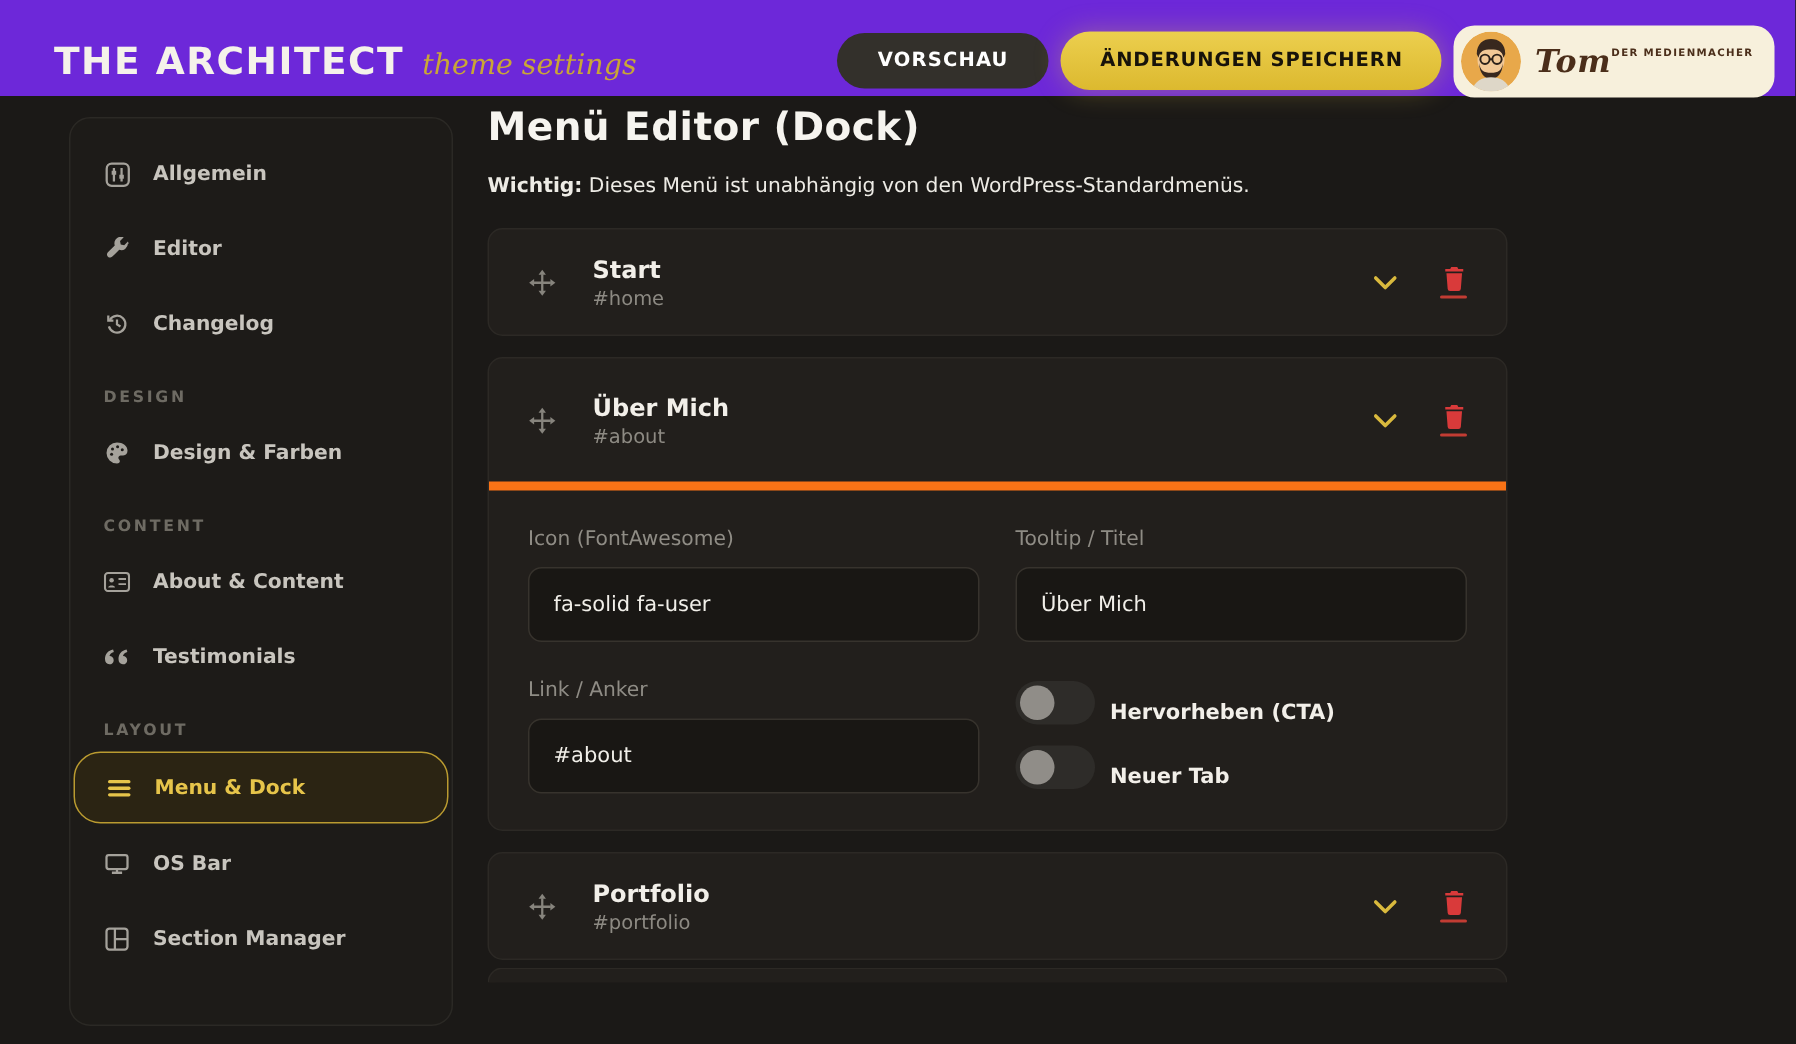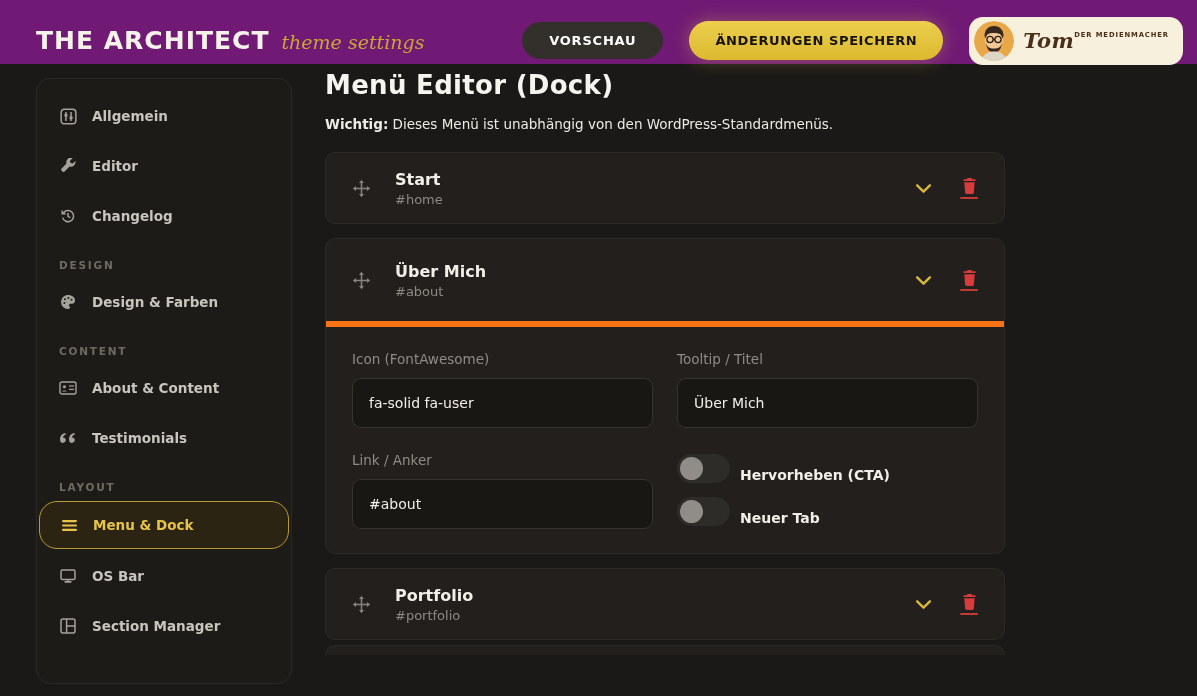--- a/index.html
+++ b/index.html
@@ -7,27 +7,27 @@
   body {
     position:relative; overflow:hidden;
     background:#1b1917;
     font-family:"DejaVu Sans","Liberation Sans",sans-serif;
     -webkit-font-smoothing:antialiased;
   }
 
   
   .topbar {
     position:absolute; left:0; top:0; width:1197px; height:64px;
-    background:#701a75; display:flex; align-items:center;
+    background:#6d28d9; display:flex; align-items:center;
     padding:17px 14px 0 36px; z-index:5;
   }
   .logo { display:flex; align-items:baseline; gap:12px; }
   .logo-main { font-size:25px; font-weight:bold; color:#f5f2ea; letter-spacing:1px; }
   .logo-sub { font-family:"DejaVu Serif","Liberation Serif",serif; font-style:italic; font-size:19px; color:#c9a636; }
-  .topbar-right { margin-left:auto; display:flex; align-items:center; gap:26px; }
+  .topbar-right { margin-left:auto; display:flex; align-items:center; gap:8px; }
   .btn-preview {
     background:#33302b; color:#ffffff; border:none; cursor:pointer;
     font-family:inherit; font-size:13px; font-weight:bold; letter-spacing:.8px;
     padding:11px 27px; border-radius:19px;
   }
   .btn-save {
     background:linear-gradient(180deg,#eccf4e,#dcb92f); color:#17130a; border:none; cursor:pointer;
     font-family:inherit; font-size:13px; font-weight:bold; letter-spacing:.6px;
     padding:12px 26px; border-radius:20px;
     box-shadow:0 0 18px rgba(230,199,70,.35);
@@ -39,21 +39,21 @@
   .avatar { width:40px; height:40px; border-radius:50%; overflow:hidden; flex:0 0 auto; }
   .user-text { display:flex; flex-direction:row; align-items:flex-start; line-height:1; }
   .user-name {
     font-family:"DejaVu Serif","Liberation Serif",serif; font-style:italic; font-weight:bold;
     font-size:21px; color:#4b2e1a; letter-spacing:.5px;
   }
   .user-subtitle { font-size:6.8px; font-weight:bold; letter-spacing:.9px; color:#4b2e1a; margin-top:2px; }
 
   
   .sidebar {
-    position:absolute; left:36px; top:78px; width:256px; height:606px;
+    position:absolute; left:46px; top:78px; width:256px; height:606px;
     background:#1d1b18; border:1px solid #2b2925; border-radius:14px;
     padding:12px 0; overflow:hidden;
   }
   .side-item {
     display:flex; align-items:center; gap:15px; height:50px; padding:0 22px;
     color:#c8c5be; font-size:13.5px; font-weight:bold; cursor:pointer; white-space:nowrap;
   }
   .side-item .ic { width:18px; display:flex; justify-content:center; flex:0 0 auto; }
   .side-label {
     padding:18px 22px 6px; font-size:10.5px; font-weight:bold;

